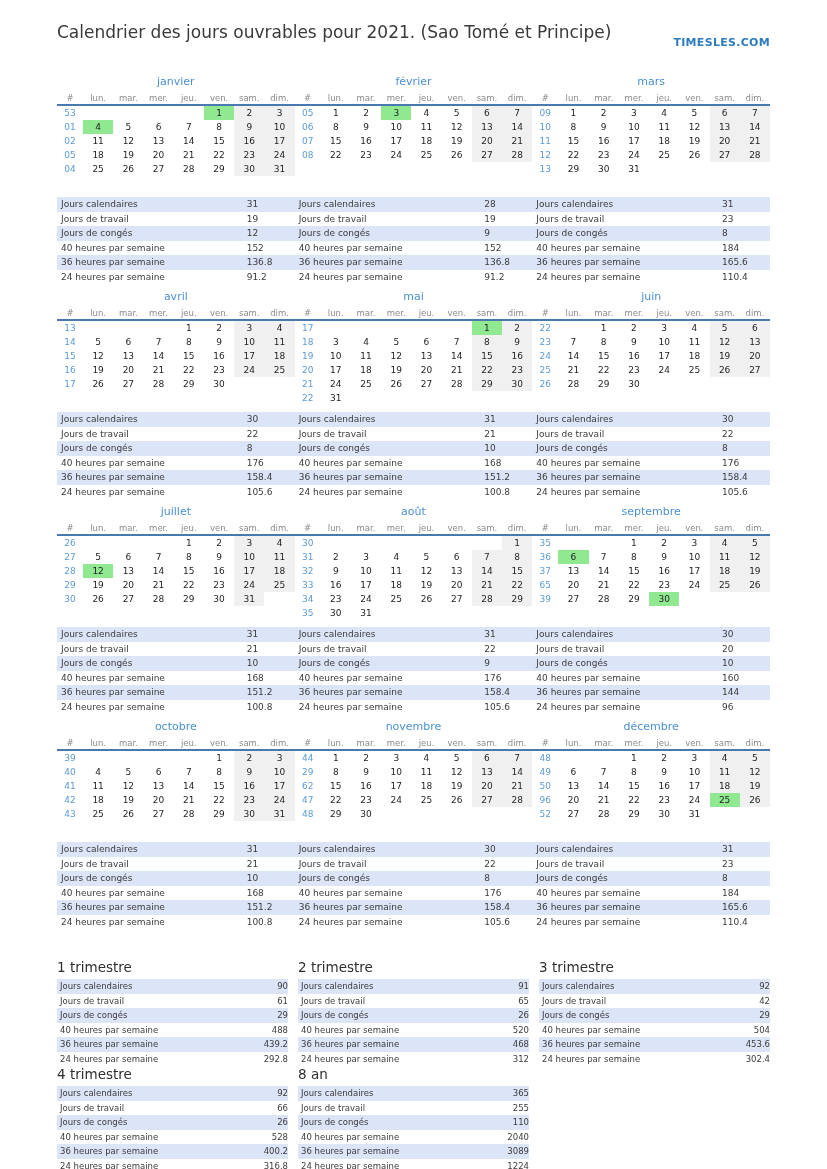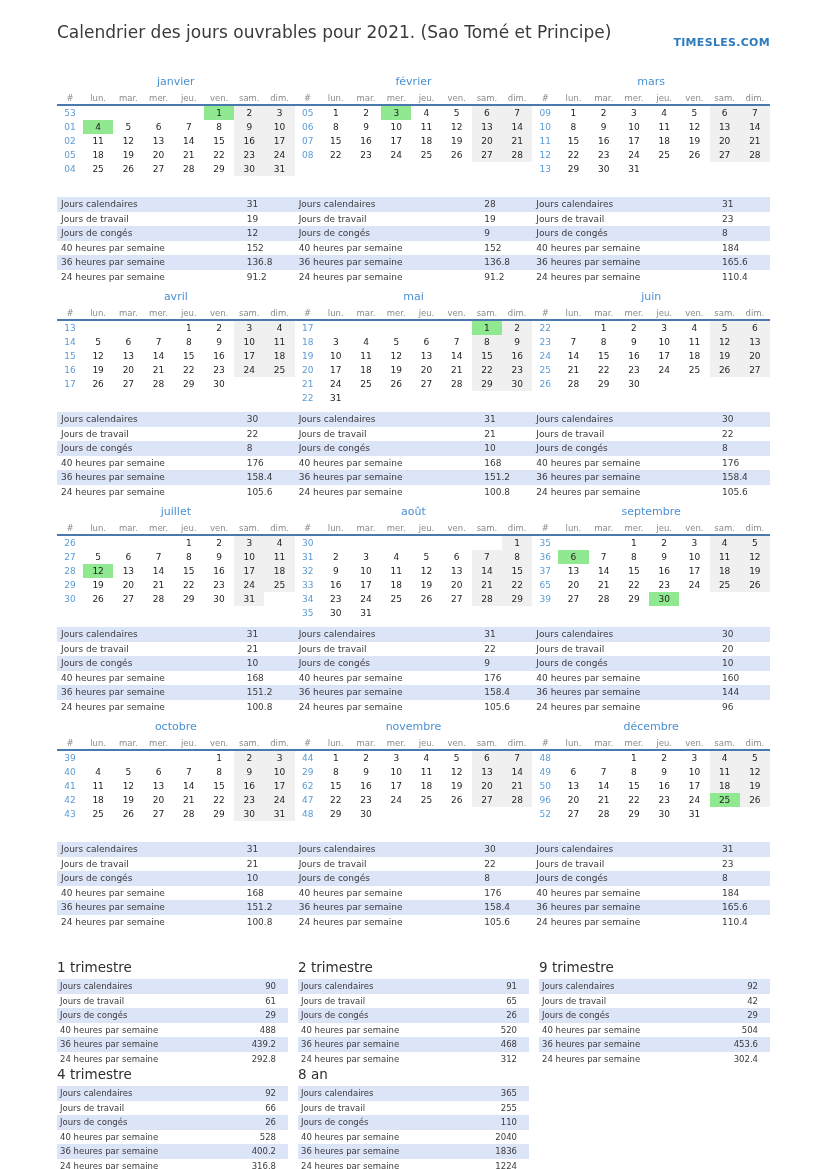--- a/index.html
+++ b/index.html
@@ -25,21 +25,21 @@
   .caltab td{text-align:center; height:14px; line-height:14px; font-size:9px; color:#1f1f1f; padding:0;}
   .caltab td.wk{color:var(--week-blue);}
   .caltab td.we{background:var(--weekend-gray);}
   .caltab td.hol{background:var(--holiday-green);}
   .stat-row,.sum-row{display:flex; align-items:center; height:14.5px; font-size:9px; color:#3b3b3b;}
   .stat-row.alt,.sum-row.alt{background:var(--row-lavender);}
   .stat-label{flex:1; padding-left:4px; white-space:nowrap; overflow:hidden;}
   .stat-value{width:48px; text-align:left;}
   .sum-row{font-size:8.5px;}
   .sum-label{flex:1; padding-left:3px; white-space:nowrap; overflow:hidden;}
-  .sum-value{text-align:left; padding-right:12px;}
+  .sum-value{text-align:left; padding-right:0;}
   .summaries{display:grid; grid-template-columns:repeat(3,1fr); column-gap:10px; margin-top:24px;}
   .sum-title{font-size:13.5px; color:#2e2e2e; margin-bottom:4px;}
   .footer-bar{height:11px; background:var(--footer-blue); margin-top:6px;}
 </style>
 </head>
 <body>
 
 <div class="page">
   <div class="content">
     <div class="header">
@@ -1395,21 +1395,21 @@
               <div class="sum-label">36 heures par semaine</div>
               <div class="sum-value">468</div>
             </div>
             <div class="sum-row">
               <div class="sum-label">24 heures par semaine</div>
               <div class="sum-value">312</div>
             </div>
           </div>
         </div>
         <div class="summary">
-          <div class="sum-title">9 trimestre</div>
+          <div class="sum-title">3 trimestre</div>
           <div>
             <div class="sum-row alt">
               <div class="sum-label">Jours calendaires</div>
               <div class="sum-value">92</div>
             </div>
             <div class="sum-row">
               <div class="sum-label">Jours de travail</div>
               <div class="sum-value">42</div>
             </div>
             <div class="sum-row alt">
@@ -1473,21 +1473,21 @@
             <div class="sum-row alt">
               <div class="sum-label">Jours de congés</div>
               <div class="sum-value">110</div>
             </div>
             <div class="sum-row">
               <div class="sum-label">40 heures par semaine</div>
               <div class="sum-value">2040</div>
             </div>
             <div class="sum-row alt">
               <div class="sum-label">36 heures par semaine</div>
-              <div class="sum-value">1836</div>
+              <div class="sum-value">3089</div>
             </div>
             <div class="sum-row">
               <div class="sum-label">24 heures par semaine</div>
               <div class="sum-value">1224</div>
             </div>
           </div>
         </div>
       </div>
     <div class="footer-bar"></div>
   </div>

